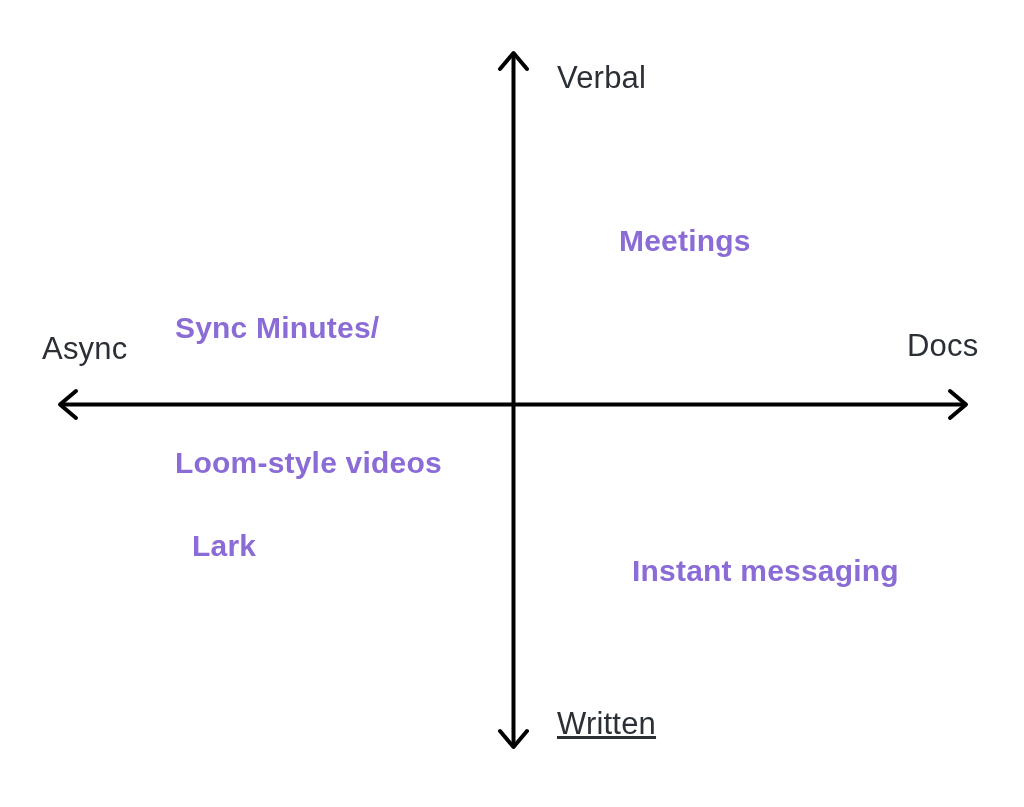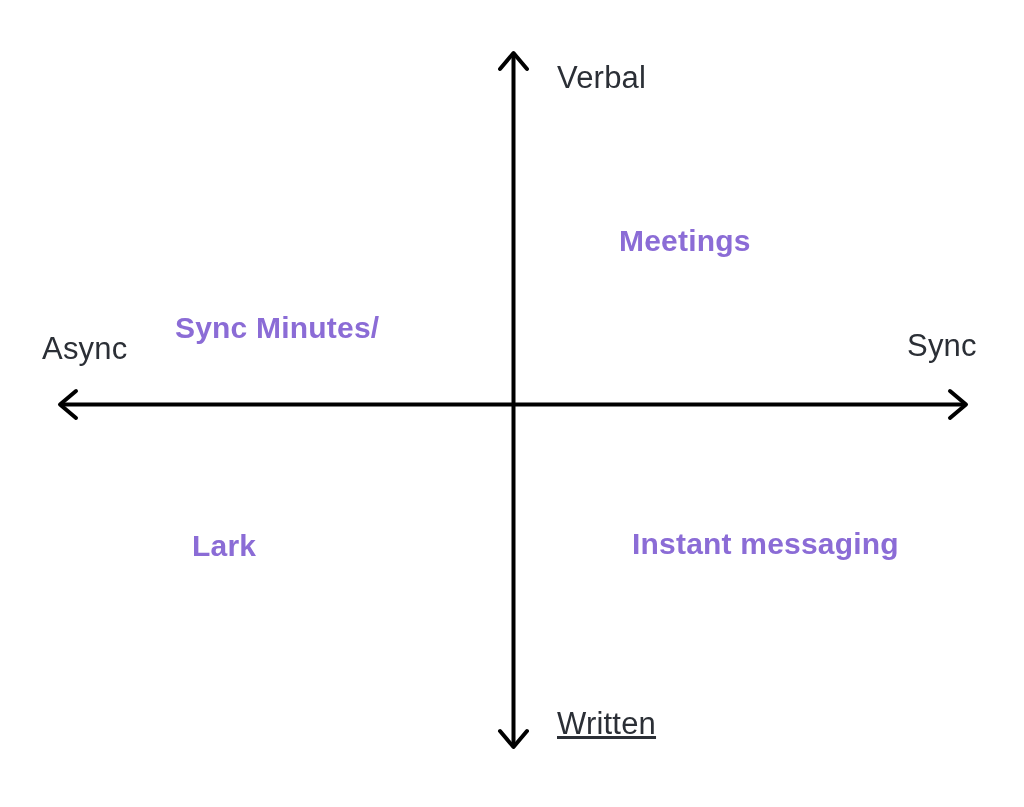--- a/index.html
+++ b/index.html
@@ -50,21 +50,21 @@
     line-height:45px;
     letter-spacing:0.2px;
   }
   .axis-label-verbal{left:557px;top:60px;}
   .axis-label-written{left:557px;top:706px;text-decoration:underline;}
   .axis-label-async{left:42px;top:331px;}
   .axis-label-sync{left:907px;top:328px;}
   .quadrant-top-left{left:175px;top:215px;}
   .quadrant-top-right{left:619px;top:218px;text-align:right;}
   .quadrant-bottom-left{left:192px;top:523px;}
-  .quadrant-bottom-right{left:632px;top:521px;text-align:center;}
+  .quadrant-bottom-right{left:632px;top:548px;text-align:center;}
 </style>
 </head>
 <body>
 
 <div class="canvas">
 
   <svg class="axes-svg" viewBox="0 0 1024 807" aria-hidden="true">
     <line class="stroke" x1="513.5" y1="56" x2="513.5" y2="744"></line>
     <line class="stroke" x1="62" y1="404.5" x2="964" y2="404.5"></line>
     <polyline class="stroke" points="500,69 513.5,53 527,69"></polyline>
@@ -72,24 +72,25 @@
     <polyline class="stroke" points="76,391 60,404.5 76,418"></polyline>
     <polyline class="stroke" points="950,391 966,404.5 950,418"></polyline>
   </svg>
 
   <div class="label axis-label axis-label-verbal">Verbal</div>
 
   <div class="label axis-label axis-label-written">Written</div>
 
   <div class="label axis-label axis-label-async">Async</div>
 
-  <div class="label axis-label axis-label-sync">Sync</div>
+  <div class="label axis-label axis-label-sync">Docs</div>
 
   <div class="label quadrant-label quadrant-top-left">
     <div>Sync Minutes/</div>
+    <div>Loom-style videos</div>
   </div>
 
   <div class="label quadrant-label quadrant-top-right">Meetings</div>
 
   <div class="label quadrant-label quadrant-bottom-left">Lark</div>
 
   <div class="label quadrant-label quadrant-bottom-right">Instant messaging</div>
 
 </div>
 

